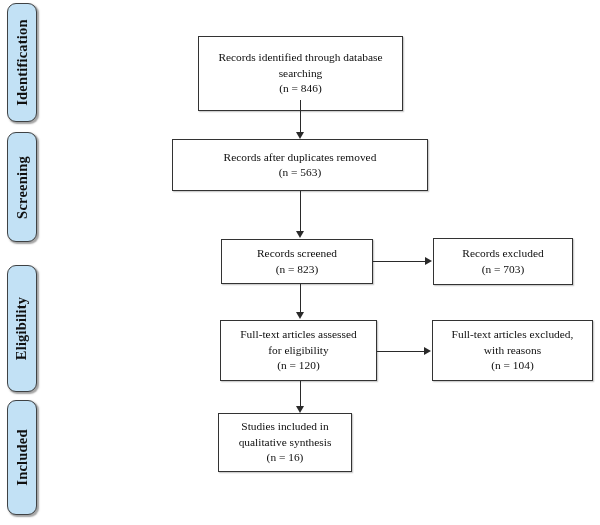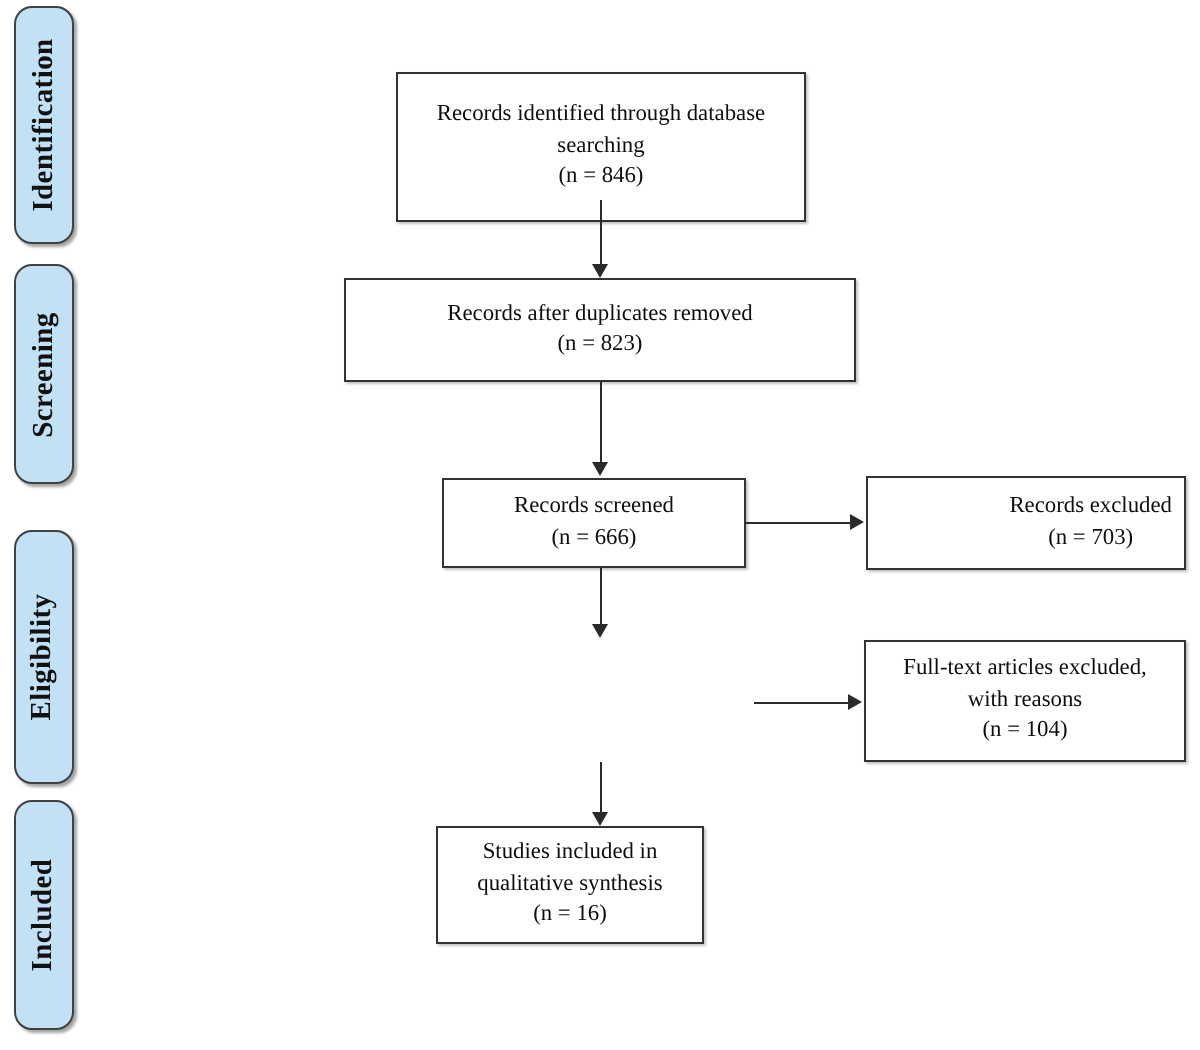--- a/index.html
+++ b/index.html
@@ -111,33 +111,38 @@
   </div>
 
   <div class="fbox" style="left:198px; top:36px; width:205px; height:75px;">
     <div class="fbox-text">Records identified through database
 searching
 (n = 846)</div>
   </div>
 
   <div class="fbox" style="left:172px; top:139px; width:256px; height:52px;">
     <div class="fbox-text">Records after duplicates removed
-(n = 823)</div>
+(n = 563)</div>
   </div>
 
   <div class="fbox" style="left:221px; top:239px; width:152px; height:45px;">
     <div class="fbox-text">Records screened
-(n = 666)</div>
+(n = 823)</div>
   </div>
 
-  <div class="fbox" style="left:433px; top:238px; width:160px; height:47px;justify-content:flex-end;">
+  <div class="fbox" style="left:433px; top:238px; width:140px; height:47px;">
     <div class="fbox-text">Records excluded
 (n = 703)</div>
   </div>
 
+  <div class="fbox" style="left:220px; top:320px; width:157px; height:61px;">
+    <div class="fbox-text">Full-text articles assessed
+for eligibility
+(n = 120)</div>
+  </div>
 
   <div class="fbox" style="left:432px; top:320px; width:161px; height:61px;">
     <div class="fbox-text">Full-text articles excluded,
 with reasons
 (n = 104)</div>
   </div>
 
   <div class="fbox" style="left:218px; top:413px; width:134px; height:59px;">
     <div class="fbox-text">Studies included in
 qualitative synthesis

